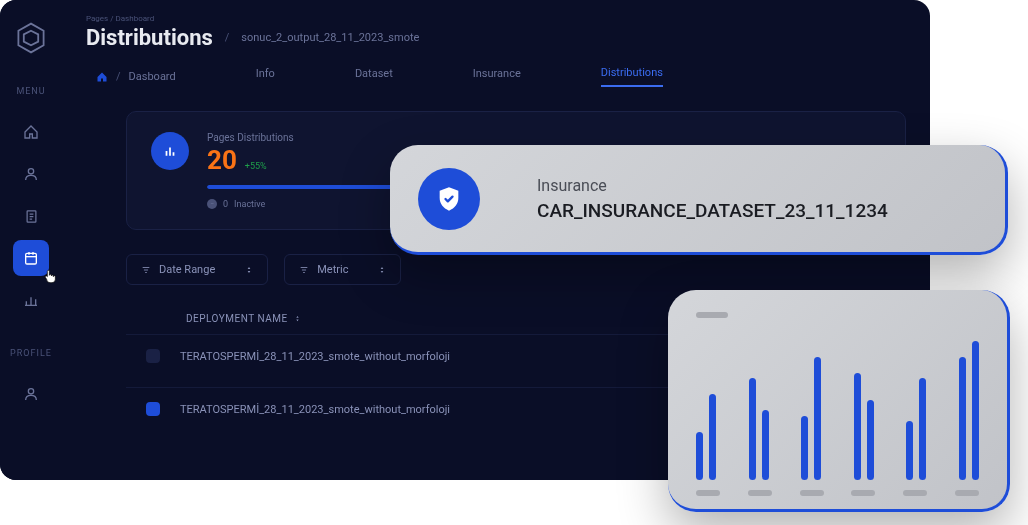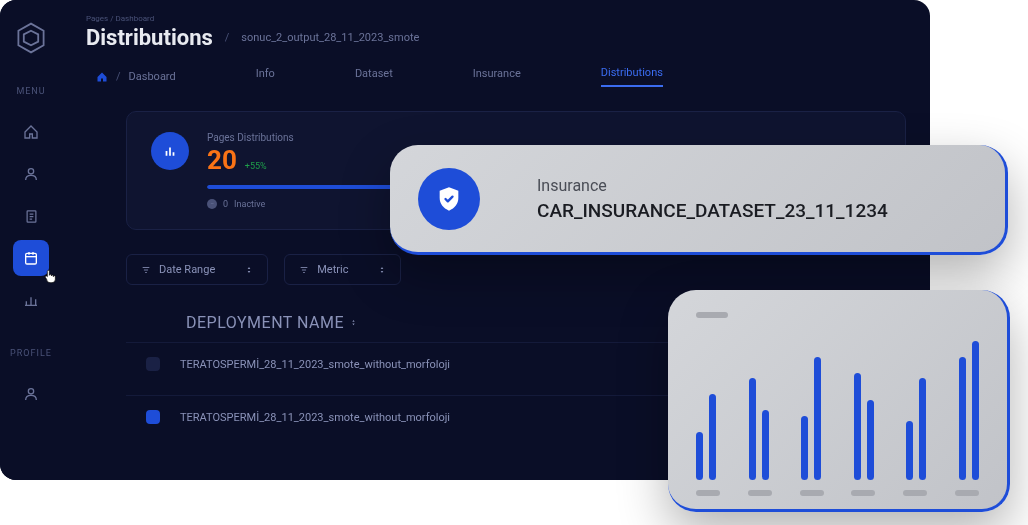--- a/index.html
+++ b/index.html
@@ -222,21 +222,21 @@
   min-width: 110px;
   justify-content: space-between;
 }
 .filter-left { display: flex; align-items: center; gap: 8px; }
 .table {
   margin-top: 28px;
   margin-left: 40px;
 }
 .th {
   color: #8a92b8;
-  font-size: 16px;
+  font-size: 10px;
   letter-spacing: 0.5px;
   padding-left: 60px;
   display: flex;
   align-items: center;
   gap: 6px;
 }
 .tr {
   display: flex;
   align-items: center;
   gap: 20px;

